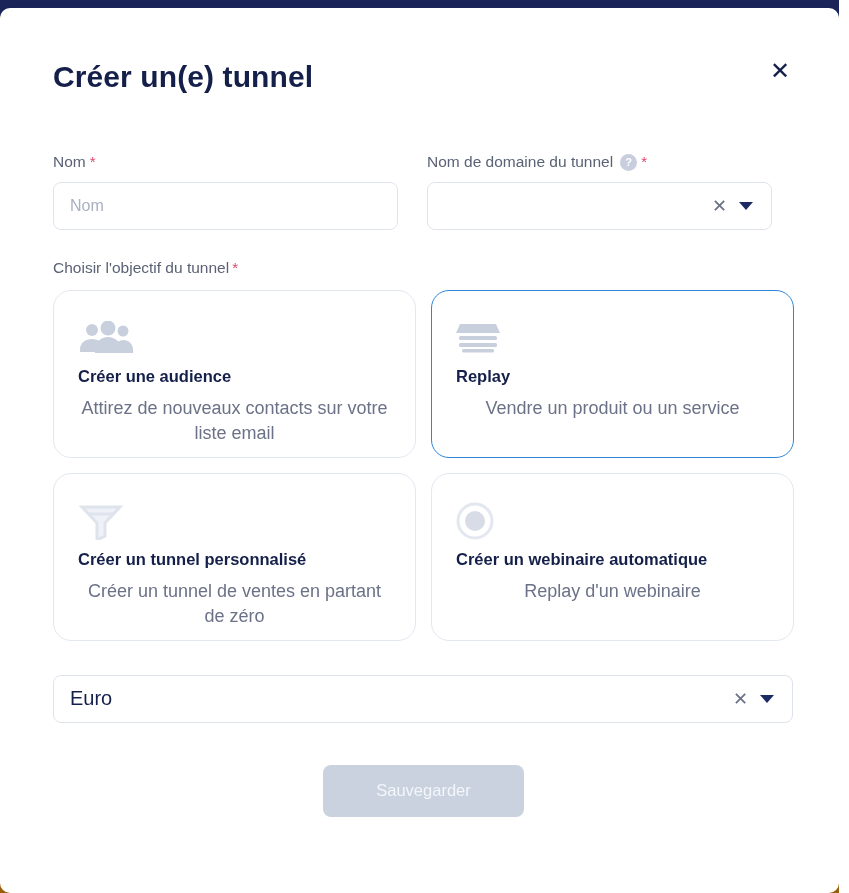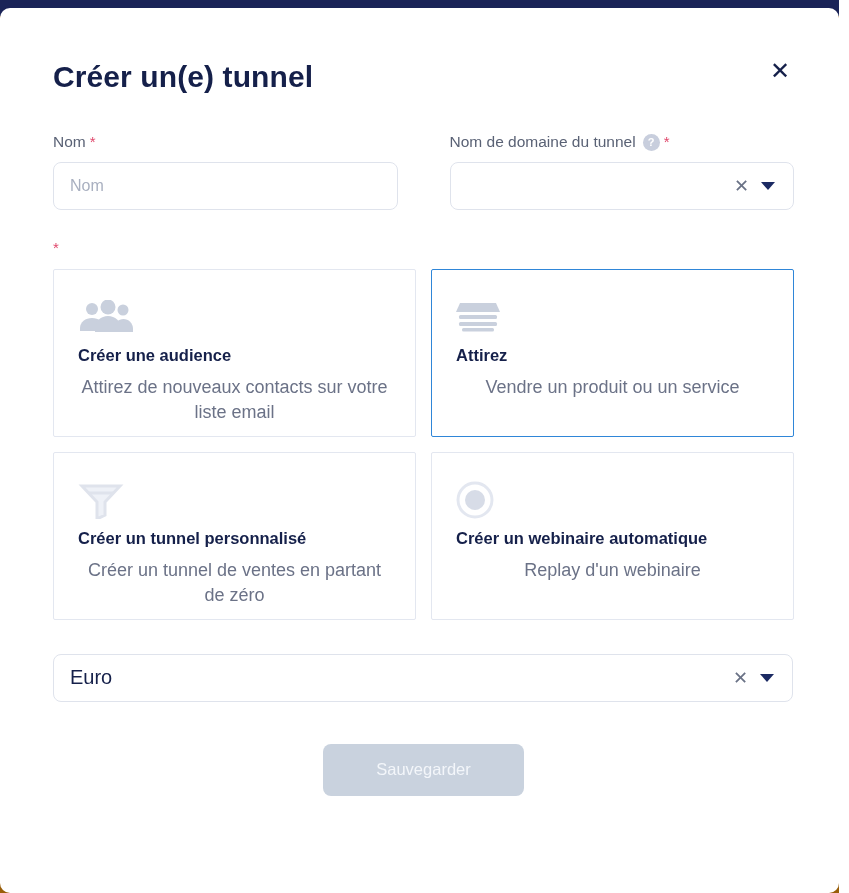--- a/index.html
+++ b/index.html
@@ -83,22 +83,22 @@
     line-height: 1;
     cursor: pointer;
     background: none;
     border: none;
     padding: 0;
     font-family: "Liberation Sans", sans-serif;
   }
 
   .row-two {
     display: flex;
-    gap: 52px;
-    margin-top: 39px;
+    gap: 29px;
+    margin-top: 59px;
   }
   .field { width: 345px; }
   .field-label {
     font-size: 15.5px;
     color: #5a6275;
     margin-bottom: 10px;
     display: flex;
     align-items: center;
     gap: 4px;
     line-height: 1.2;
@@ -177,21 +177,21 @@
 
   .cards {
     display: grid;
     grid-template-columns: 363px 363px;
     gap: 15px 15px;
     margin-top: 13px;
   }
   .card {
     position: relative;
     border: 1px solid #e3e7f0;
-    border-radius: 2px;
+    border-radius: 18px;
     background: #fff;
     height: 168px;
     padding: 26px 24px 0 24px;
     cursor: pointer;
   }
   .card.selected {
     border: 1.6px solid #2f86d8;
   }
   .card-icon {
     height: 42px;
@@ -264,20 +264,21 @@
           </div>
           <div class="select-box">
             <span class="select-value"></span>
             <span class="select-clear">✕</span>
             <span class="select-caret"></span>
           </div>
         </div>
       </div>
 
       <div class="section-label">
+        <span>Choisir l'objectif du tunnel</span>
           <span class="req">*</span>
       </div>
 
       <div class="cards">
 
         <div class="card">
           <div class="card-icon">
             <svg width="56" height="34" viewBox="0 0 56 34" fill="#c9d0dd" aria-hidden="true">
               <circle cx="14" cy="9" r="6"></circle>
                 <circle cx="30" cy="7" r="7.5"></circle>
@@ -293,21 +294,21 @@
 
         <div class="card selected">
           <div class="card-icon">
             <svg width="44" height="34" viewBox="0 0 44 34" fill="#c9d0dd" aria-hidden="true">
               <path d="M4 3h36l4 9H0z"></path>
               <rect x="3" y="15" width="38" height="4" rx="1.5"></rect>
               <rect x="3" y="22" width="38" height="4" rx="1.5"></rect>
               <rect x="6" y="28" width="32" height="3.5" rx="1.5"></rect>
             </svg>
           </div>
-          <div class="card-title">Attirez</div>
+          <div class="card-title">Replay</div>
           <div class="card-desc">Vendre un produit ou un service</div>
         </div>
 
         <div class="card">
           <div class="card-icon">
             <svg width="46" height="38" viewBox="0 0 46 38" fill="none" stroke="#dfe3ec" stroke-width="3" aria-hidden="true">
               <path d="M4 5h38L27 21v13l-8 4V21z" fill="#eef1f7" stroke="#dfe3ec"></path>
               <path d="M10 12h26" stroke="#dfe3ec"></path>
             </svg>
           </div>

